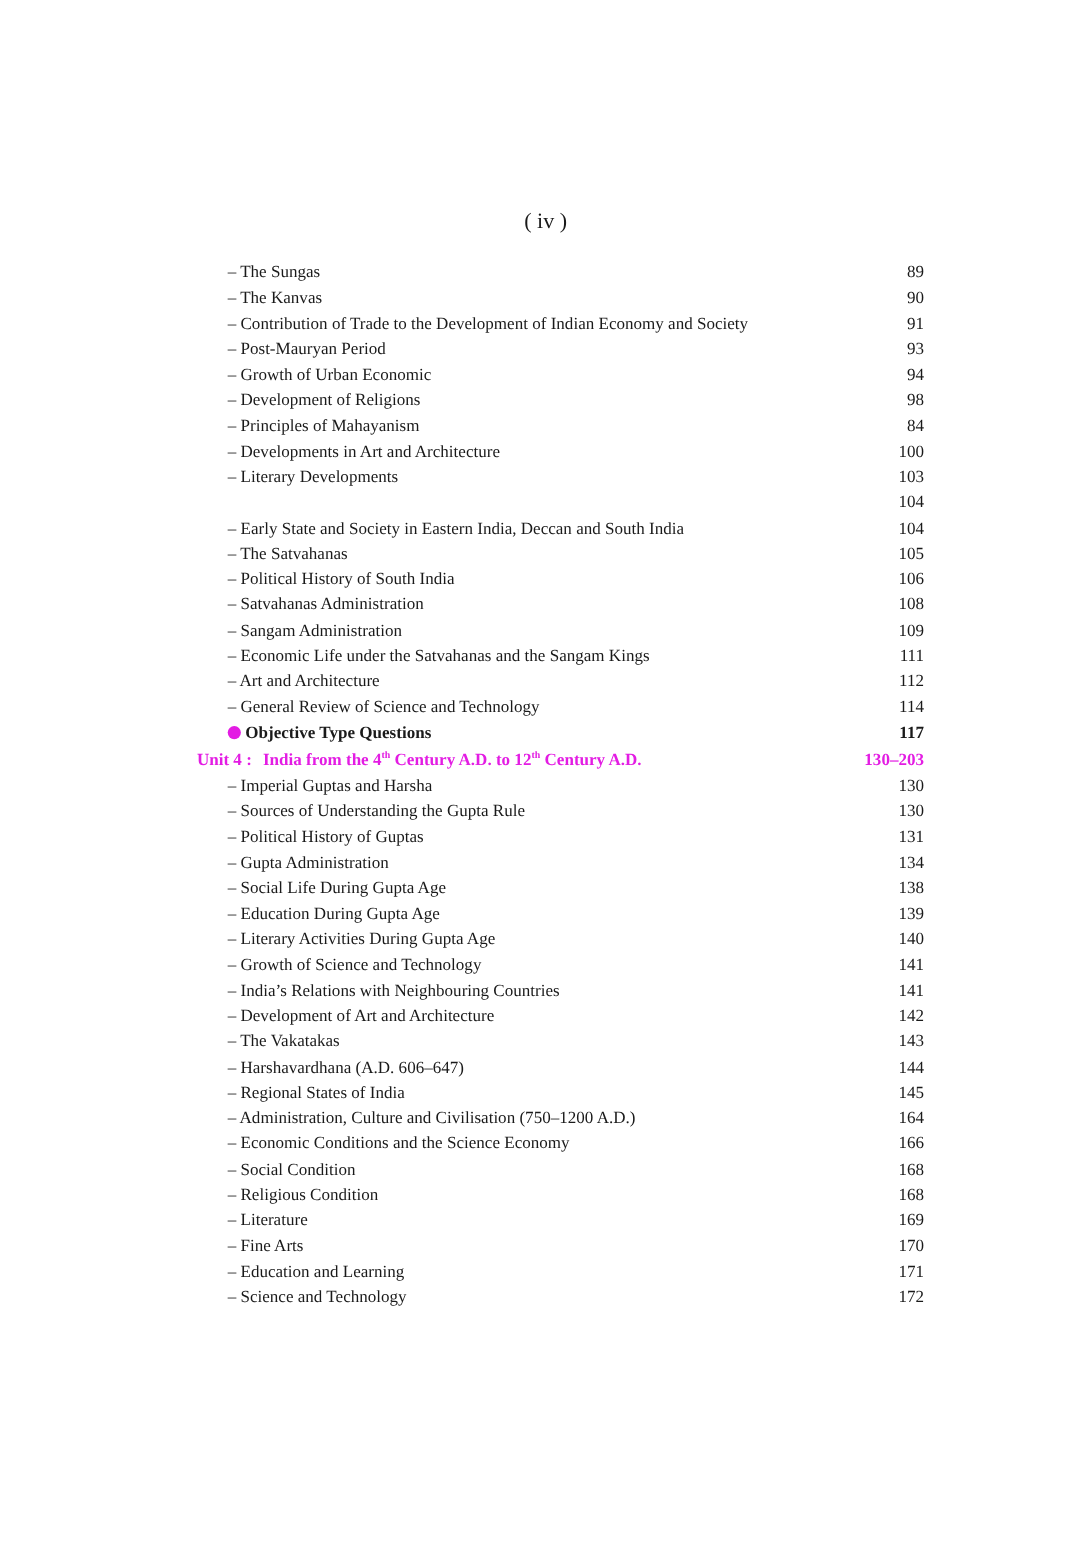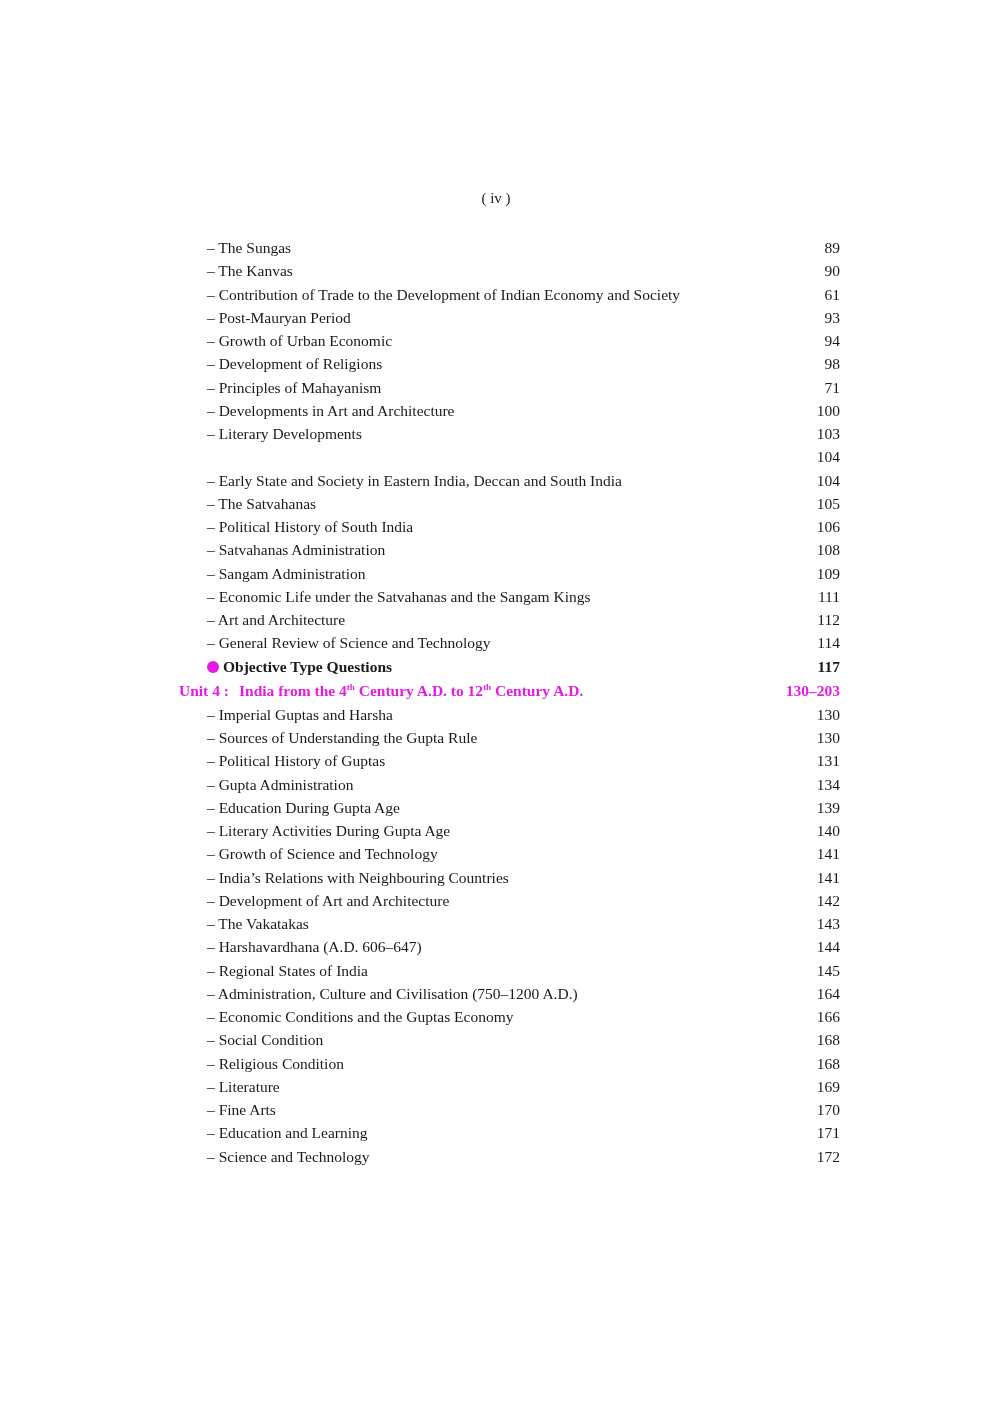--- a/index.html
+++ b/index.html
@@ -1,18 +1,18 @@
 <!DOCTYPE html>
 <html><head>
 <meta charset="utf-8">
 <style>
   html, body { margin:0; padding:0; background:#ffffff; }
   body { width:992px; height:1403px; position:relative; overflow:hidden;
          font-family:"Liberation Serif", "DejaVu Serif", serif; color:#1a1a1a; }
-  .page-num { position:absolute; top:190px; left:0; width:992px; text-align:center; font-size:15px; }
+  .page-num { position:absolute; top:190px; left:0; width:992px; text-align:center; font-size:20px; }
   .toc { position:absolute; top:236px; left:0; width:992px; }
   .row { position:relative; height:23.25px; font-size:15.5px; line-height:23.25px; }
   .row .label { position:absolute; left:207px; white-space:nowrap; }
   .row .page { position:absolute; right:152px; white-space:nowrap; }
   .row.bold .label, .row.bold .page { font-weight:bold; }
   .row.unit { color:#e31ce3; font-weight:bold; height:25px; line-height:26px;margin-left:32px; }
   .row.unit .unit-num { position:absolute; left:147px; white-space:nowrap; }
   .bullet { display:inline-block; width:12px; height:12px; border-radius:50%; background:#e31ce3; margin-right:4px; vertical-align:-1px; }
   sup { font-size:9px; vertical-align:6px; line-height:0; }
 </style>
@@ -26,37 +26,37 @@
       <div class="row">
         <span class="label">– The  Sungas</span>
         <span class="page">89</span>
       </div>
       <div class="row">
         <span class="label">– The  Kanvas</span>
         <span class="page">90</span>
       </div>
       <div class="row">
         <span class="label">– Contribution  of  Trade  to  the  Development  of  Indian  Economy  and  Society</span>
-        <span class="page">61</span>
+        <span class="page">91</span>
       </div>
       <div class="row">
         <span class="label">– Post-Mauryan  Period</span>
         <span class="page">93</span>
       </div>
       <div class="row">
         <span class="label">– Growth  of  Urban  Economic</span>
         <span class="page">94</span>
       </div>
       <div class="row">
         <span class="label">– Development  of  Religions</span>
         <span class="page">98</span>
       </div>
       <div class="row">
         <span class="label">– Principles  of  Mahayanism</span>
-        <span class="page">71</span>
+        <span class="page">84</span>
       </div>
       <div class="row">
         <span class="label">– Developments  in  Art  and  Architecture</span>
         <span class="page">100</span>
       </div>
       <div class="row">
         <span class="label">– Literary  Developments</span>
         <span class="page">103</span>
       </div>
       <div class="row">
@@ -118,20 +118,24 @@
       </div>
       <div class="row">
         <span class="label">– Political  History  of  Guptas</span>
         <span class="page">131</span>
       </div>
       <div class="row">
         <span class="label">– Gupta   Administration</span>
         <span class="page">134</span>
       </div>
       <div class="row">
+        <span class="label">– Social  Life  During  Gupta  Age</span>
+        <span class="page">138</span>
+      </div>
+      <div class="row">
         <span class="label">– Education  During  Gupta  Age</span>
         <span class="page">139</span>
       </div>
       <div class="row">
         <span class="label">– Literary  Activities  During  Gupta  Age</span>
         <span class="page">140</span>
       </div>
       <div class="row">
         <span class="label">– Growth  of  Science   and  Technology</span>
         <span class="page">141</span>
@@ -154,21 +158,21 @@
       </div>
       <div class="row">
         <span class="label">– Regional States  of  India</span>
         <span class="page">145</span>
       </div>
       <div class="row">
         <span class="label">– Administration, Culture  and  Civilisation  (750–1200 A.D.)</span>
         <span class="page">164</span>
       </div>
       <div class="row">
-        <span class="label">– Economic Conditions and the Guptas Economy</span>
+        <span class="label">– Economic Conditions and the Science Economy</span>
         <span class="page">166</span>
       </div>
       <div class="row">
         <span class="label">– Social Condition</span>
         <span class="page">168</span>
       </div>
       <div class="row">
         <span class="label">– Religious Condition</span>
         <span class="page">168</span>
       </div>

